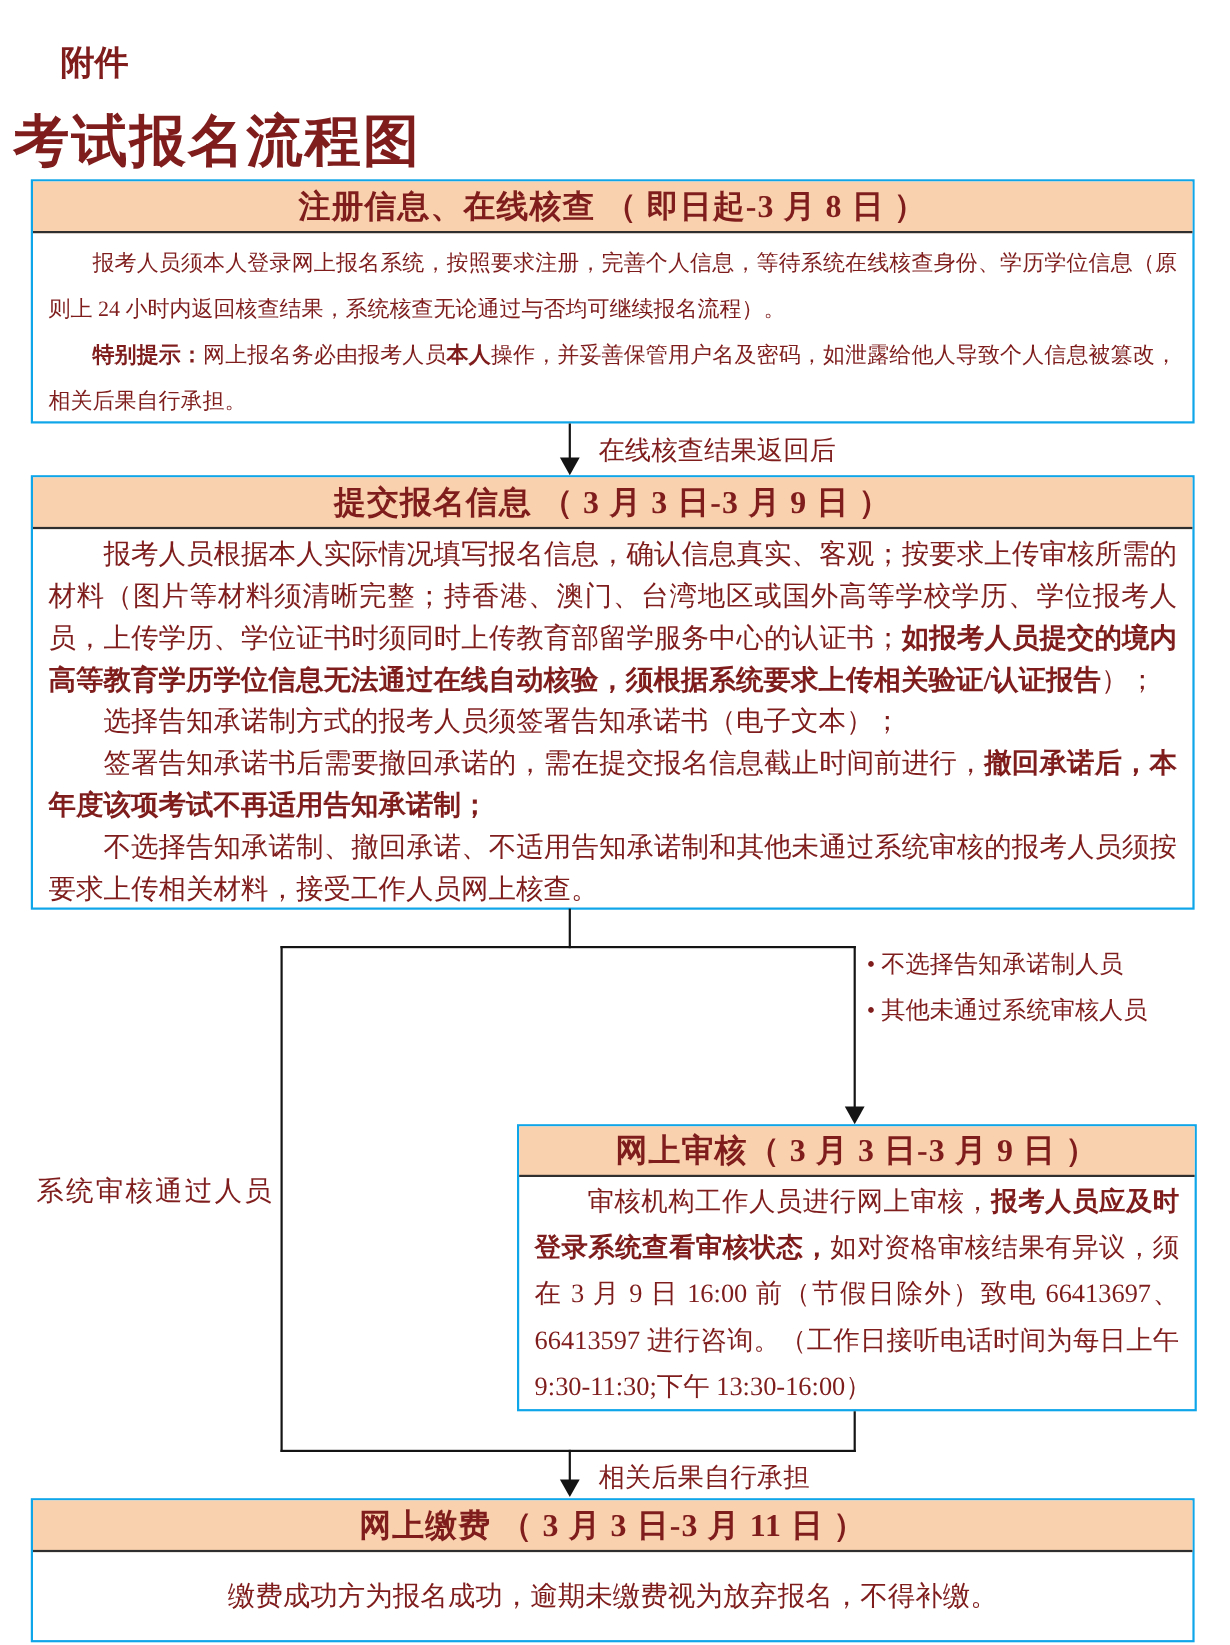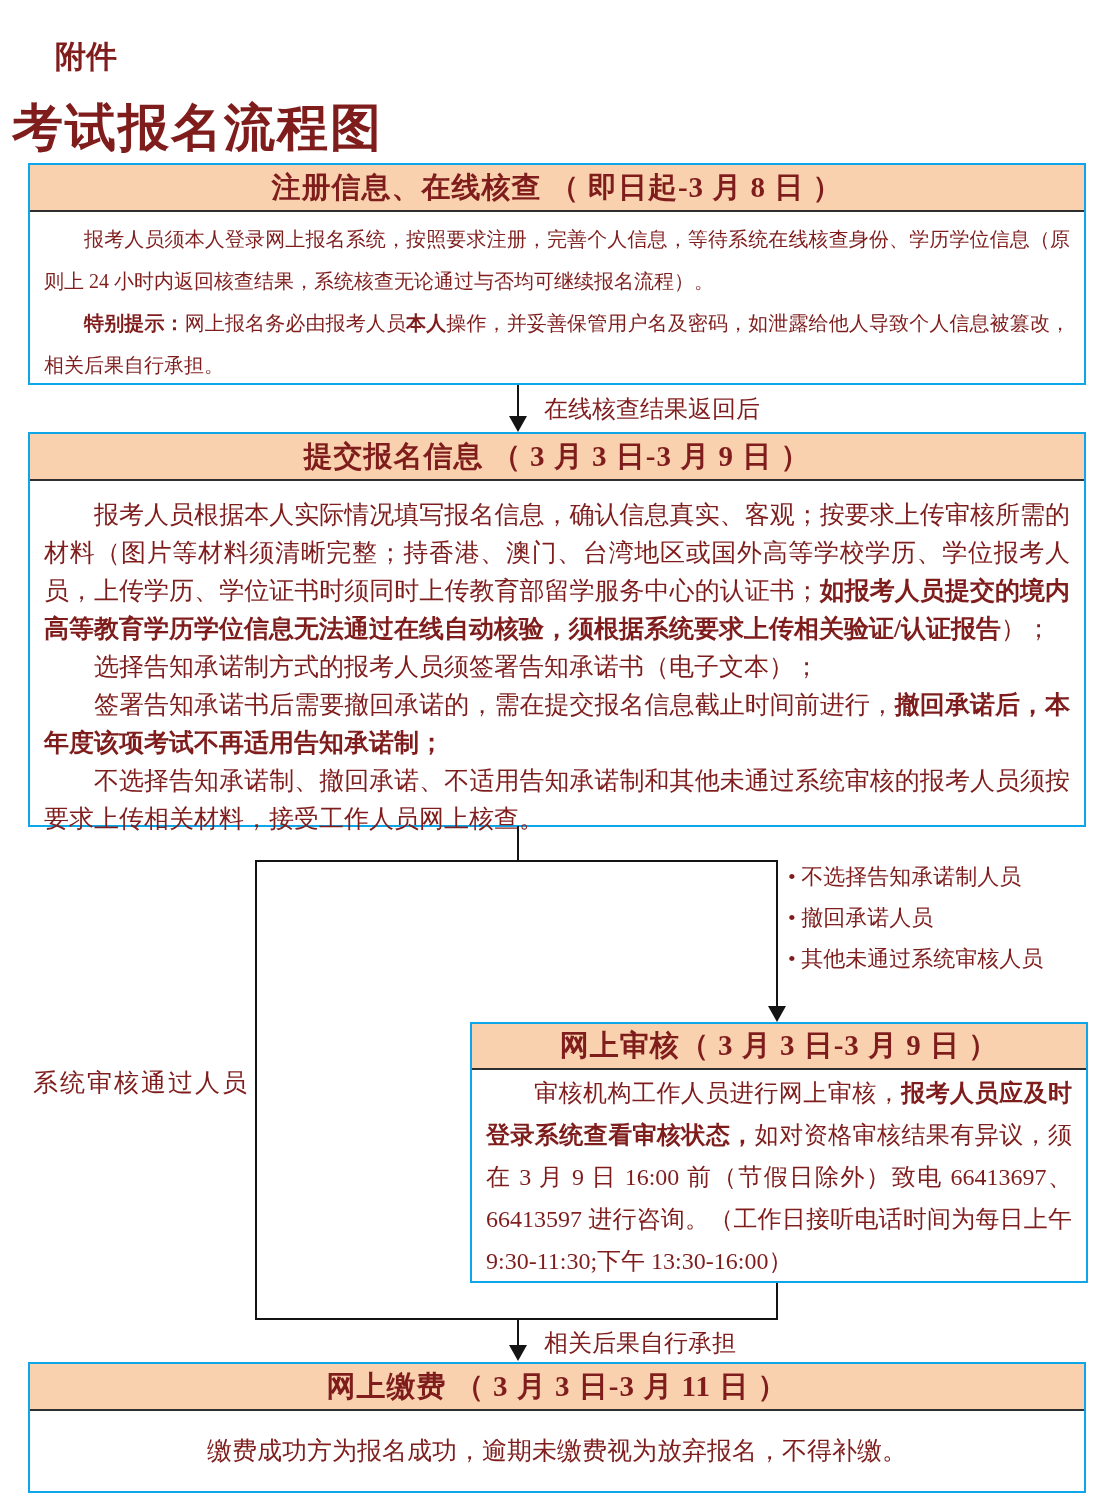--- a/index.html
+++ b/index.html
@@ -20,21 +20,21 @@
     display:flex;align-items:center;justify-content:center;
     border-bottom:2px solid #2f2f2f;font-weight:bold;font-size:29px;
     letter-spacing:1px;white-space:nowrap;overflow:hidden;
   }
   .stage-body{padding:4px 14px 0 14px;text-align:justify;overflow:hidden;}
   .para{margin:0;text-indent:2em;}
   .b{font-weight:bold;}
   #stage1 .stage-header,#stage2 .stage-header,#stage4 .stage-header{height:45px;}
   #stage3 .stage-header{height:44px;}
   #stage1 .stage-body{font-size:20px;line-height:42px;padding-top:6px;}
-  #stage2 .stage-body{font-size:25px;line-height:38px;padding-top:15px;}
+  #stage2 .stage-body{font-size:25px;line-height:38px;padding-top:5px;}
   #stage3 .stage-body{font-size:24px;line-height:42px;padding:2px 14px 0 14px;}
   #stage4 .stage-body{font-size:25px;display:flex;align-items:center;justify-content:center;height:78px;padding:0;}
   #stage4 .stage-body .para{text-indent:0;text-align:center;}
   .vline{position:absolute;width:2px;background:#141414;}
   .hline{position:absolute;height:2px;background:#141414;}
   .arrowhead{
     position:absolute;width:0;height:0;
     border-left:9px solid transparent;border-right:9px solid transparent;
     border-top:16px solid #141414;
   }
@@ -74,21 +74,20 @@
   </section>
 
   <div class="vline" style="left:517px;top:826px;height:36px;"></div>
   <div class="hline" style="left:255px;top:860px;width:523px;"></div>
   <div class="vline" style="left:255px;top:860px;height:460px;"></div>
   <div class="vline" style="left:776px;top:860px;height:148px;"></div>
   <div class="arrowhead" style="left:768px;top:1006px;"></div>
 
   <div class="bullet-list">
       <div class="bullet-item">• 不选择告知承诺制人员</div>
-      <div class="bullet-item">• 撤回承诺人员</div>
       <div class="bullet-item">• 其他未通过系统审核人员</div>
     </div>
 
   <div class="side-label">系统审核通过人员</div>
 
   <section class="stage" id="stage3" style="left:470px;top:1022px;width:618px;height:261px;">
     <div class="stage-header" style="background-color: rgb(250, 209, 174);">网上审核（ 3 月 3 日-3 月 9 日 ）</div>
     <div class="stage-body">
       <p class="para"><span>审核机构工作人员进行网上审核，</span><span class="b">报考人员应及时登录系统查看审核状态，</span><span>如对资格审核结果有异议，须在 3 月 9 日 16:00 前（节假日除外）致电 66413697、66413597 进行咨询。（工作日接听电话时间为每日上午 9:30-11:30;下午 13:30-16:00）</span></p>
     </div>

